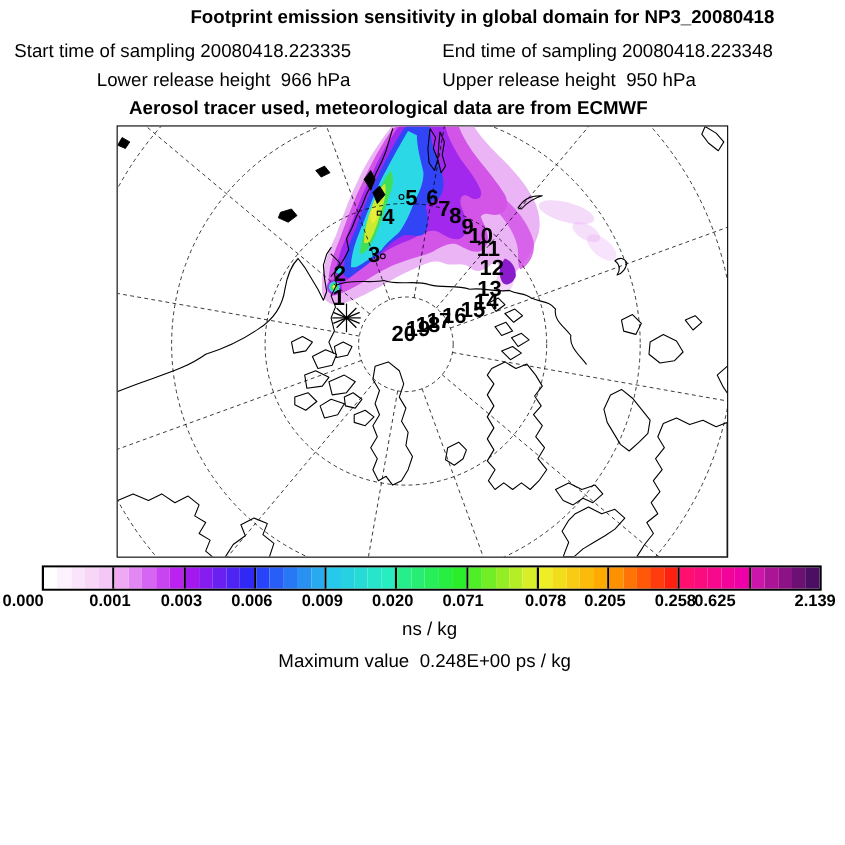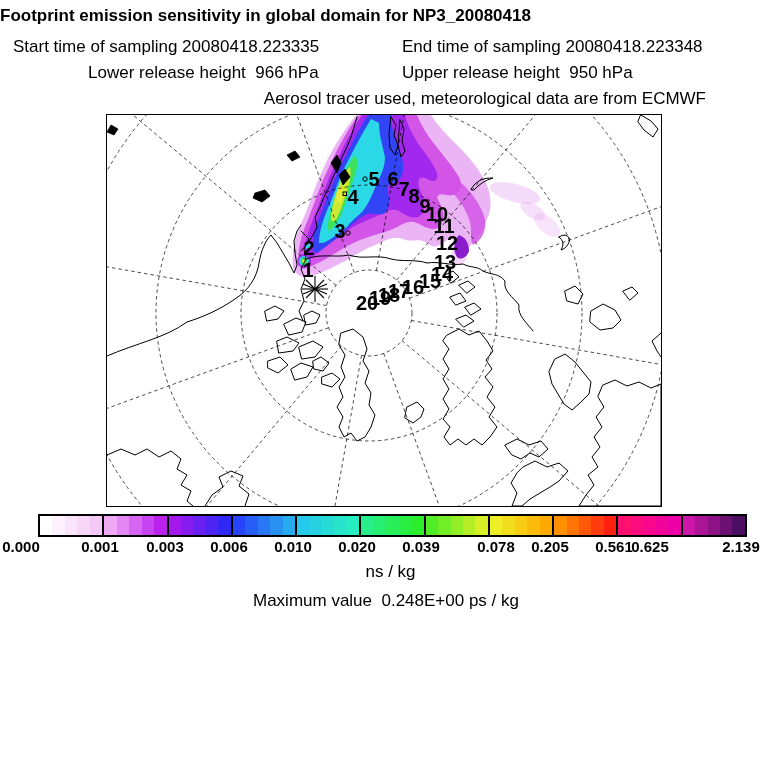--- a/index.html
+++ b/index.html
@@ -1,20 +1,20 @@
 <!DOCTYPE html>
 <html><head>
 <meta charset="utf-8">
 <style>
   html,body{margin:0;padding:0;background:#fff;}
   body{width:768px;height:768px;position:relative;overflow:hidden;
        font-family:"Liberation Sans",sans-serif;color:#000;}
   .hline{position:absolute;white-space:pre;font-size:17px;line-height:20px;}
-  .title{font-weight:bold;left:0;top:6px;width:704px;text-align:left;}
-  .centered4{left:0;top:89px;width:706px;text-align:right;}
+  .title{font-weight:bold;left:0;top:6px;width:704px;text-align:right;}
+  .centered4{left:0;top:89px;width:706px;text-align:center;font-weight:bold;}
   #map{position:absolute;left:106px;top:114px;width:554px;height:391px;
        border:1.6px solid #000;box-sizing:content-box;background:#fff;}
   #map svg{position:absolute;left:0;top:0;}
   .coast{fill:none;stroke:#000;stroke-width:1;stroke-linejoin:round;stroke-linecap:round;}
   .coast-fill{fill:#000;stroke:#000;stroke-width:0.8;}
   .grat{fill:none;stroke:#000;stroke-width:0.7;stroke-dasharray:3.5 3;}
   .traj-num{font-family:"Liberation Sans",sans-serif;font-weight:bold;font-size:20px;
             text-anchor:middle;fill:#000;}
   .marker{fill:none;stroke:#000;stroke-width:1;}
   #colorbar{position:absolute;left:38px;top:514px;width:705px;height:19px;
@@ -226,23 +226,23 @@
       <div class="cb-step" style="background: rgb(172, 20, 152);"></div>
       <div class="cb-step" style="background: rgb(140, 18, 134);"></div>
       <div class="cb-step" style="background: rgb(108, 16, 116);"></div>
       <div class="cb-step" style="background: rgb(76, 14, 98);"></div>
     </div>
   </div>
 <span class="cb-tick" style="left:21px">0.000</span>
 <span class="cb-tick" style="left:100px">0.001</span>
 <span class="cb-tick" style="left:165px">0.003</span>
 <span class="cb-tick" style="left:229px">0.006</span>
-<span class="cb-tick" style="left:293px">0.010</span>
+<span class="cb-tick" style="left:293px">0.009</span>
 <span class="cb-tick" style="left:357px">0.020</span>
-<span class="cb-tick" style="left:421px">0.039</span>
+<span class="cb-tick" style="left:421px">0.071</span>
 <span class="cb-tick" style="left:496px">0.078</span>
 <span class="cb-tick" style="left:550px">0.205</span>
-<span class="cb-tick" style="left:614px">0.561</span>
+<span class="cb-tick" style="left:614px">0.258</span>
 <span class="cb-tick" style="left:650px">0.625</span>
 <span class="cb-tick" style="left:741px">2.139</span>
 
 <div id="unit-label">ns / kg</div>
 <div id="max-line">Maximum value&nbsp; 0.248E+00 ps / kg</div>
 
 </body></html>

